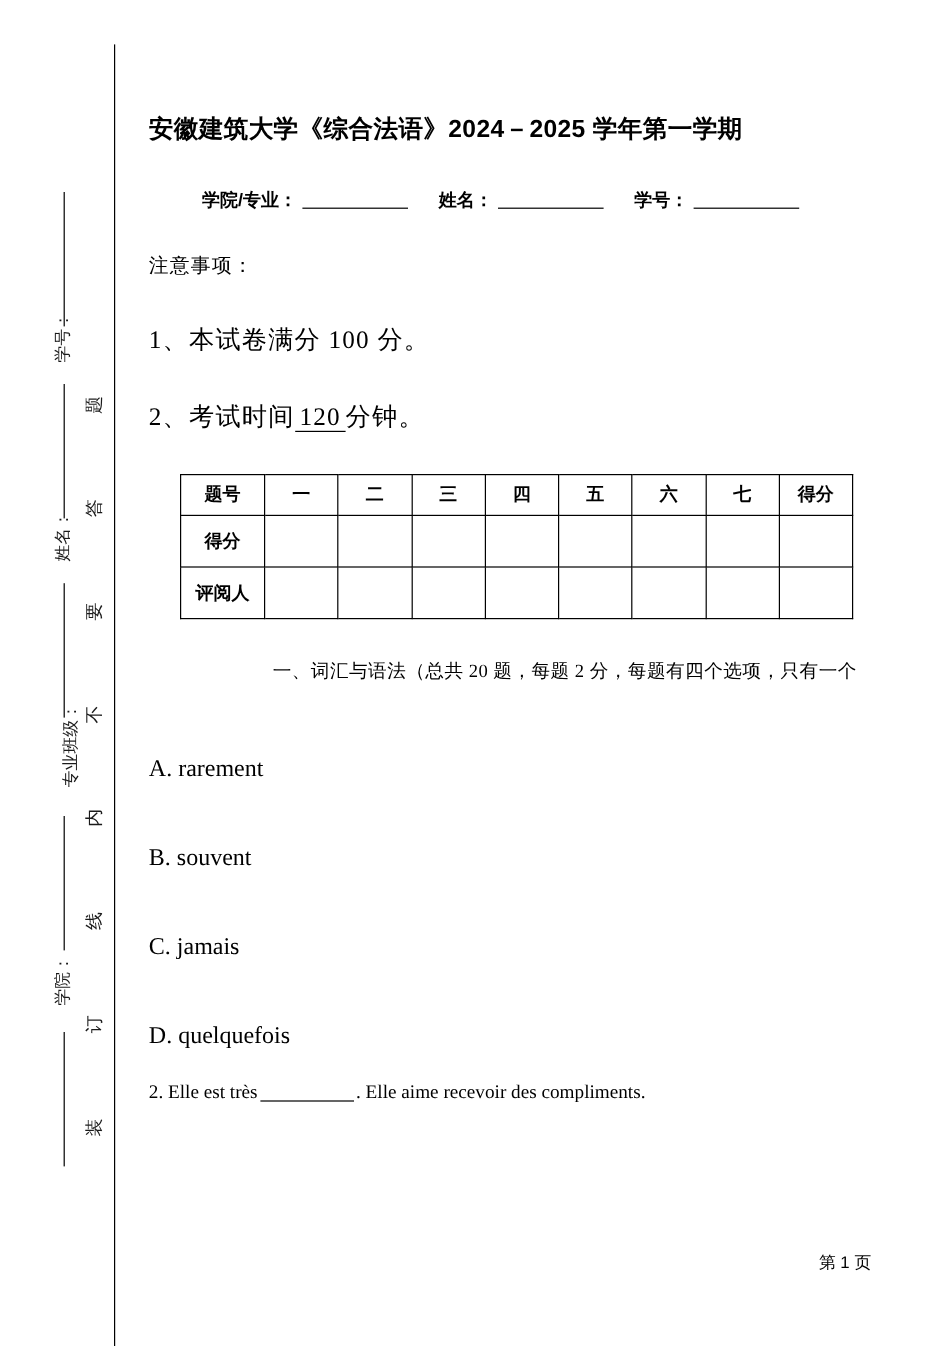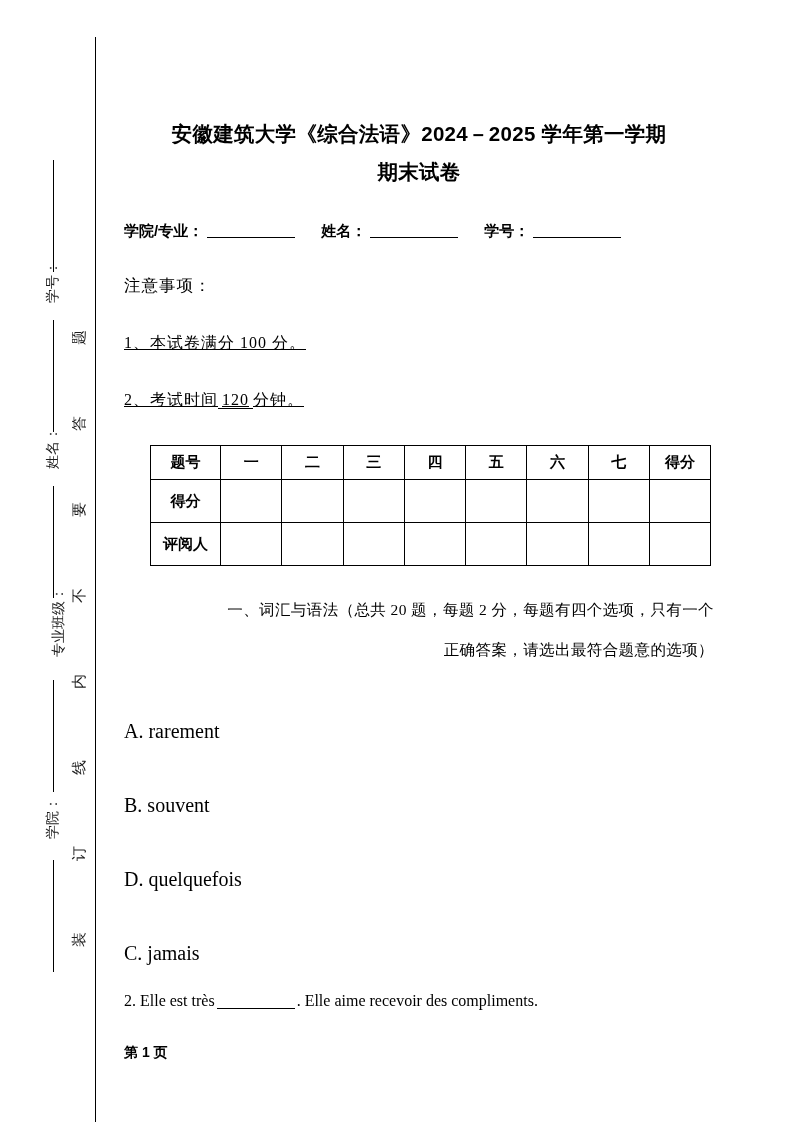--- a/index.html
+++ b/index.html
@@ -82,57 +82,55 @@
   
   .content {
     position: absolute;
     left: 124px;
     top: 0;
     width: 590px;
   }
 
   .doc-title {
     margin: 0;
-    padding-top: 115px;
+    padding-top: 89px;
     font-family: "Liberation Sans", "DejaVu Sans", sans-serif;
     font-weight: bold;
     font-size: 20.5px;
     line-height: 38px;
-    text-align: center;
     letter-spacing: 0.3px;
   }
   .doc-title .line2 { display: block; }
 
   .info-line {
     margin-top: 31px;
     font-family: "Liberation Sans", "DejaVu Sans", sans-serif;
     font-weight: bold;
     font-size: 15px;
-    text-align: left;
+    text-align: center;
     white-space: nowrap;
   }
   .info-line .blank {
     display: inline-block;
     width: 88px;
     border-bottom: 1.5px solid #000;
     margin: 0 4px;
     vertical-align: -2px;
   }
   .info-line .gap { display: inline-block; width: 22px; }
 
   .notice-head {
     margin-top: 34px;
     font-size: 16.5px;
     letter-spacing: 1px;
   }
   .notice-item {
     margin-top: 36px;
-    font-size: 16px;
+    font-size: 21px;
     letter-spacing: 1px;
-    text-decoration: underline;
   }
   .notice-item .underline-val {
     border-bottom: 1.3px solid #000;
     padding: 0 4px;
     margin-top: 21px;
   }
 
   
   .score-table-wrap { margin-top: 34px; padding-left: 26px; }
   table.score-table {
@@ -174,26 +172,26 @@
   .q-blank {
     display: inline-block;
     width: 78px;
     border-bottom: 1.4px solid #000;
     vertical-align: -3px;
     margin: 0 2px;
   }
 
   .footer {
     position: absolute;
-    left: 124px;
+    left: 136px;
     top: 1044px;
     width: 590px;
-    text-align: left;
-    font-family: "Liberation Sans", "DejaVu Sans", sans-serif;
-    font-weight: bold;
+    text-align: right;
+    font-family: "Liberation Sans", "DejaVu Sans", sans-serif;
+    font-weight: normal;
     font-size: 14px;
   }
 </style>
 </head>
 <body>
 
 <div class="page">
 
   <div class="margin-rule"></div>
 
@@ -225,21 +223,20 @@
     <div class="mo-item" style="top:648px;">
       <span class="mo-label">学院：</span>
     </div>
     <div class="mo-rule" style="top:700px;height:112px;"></div>
   </div>
 
   <div class="content">
 
     <h1 class="doc-title">
       <span>安徽建筑大学《综合法语》2024－2025 学年第一学期</span>
-      <span class="line2">期末试卷</span>
     </h1>
 
     <div class="info-line">
       <span>学院/专业：</span><span class="blank"></span><span class="gap"></span><span>姓名：</span><span class="blank"></span><span class="gap"></span><span>学号：</span><span class="blank"></span>
     </div>
 
     <div class="notice-head">注意事项：</div>
 
     <div class="notice-item">
       <span>1、本试卷满分 100 分。</span>
@@ -284,39 +281,38 @@
           <td></td>
           <td></td>
           <td></td>
         </tr>
       </tbody>
         </table>
     </div>
 
     <div class="section-head">
       <div>一、词汇与语法（总共 20 题，每题 2 分，每题有四个选项，只有一个</div>
-      <div>正确答案，请选出最符合题意的选项）</div>
     </div>
 
 
     <div class="option">
       <span>A.</span>
       <span>rarement</span>
     </div>
     <div class="option">
       <span>B.</span>
       <span>souvent</span>
     </div>
     <div class="option">
+      <span>C.</span>
+      <span>jamais</span>
+    </div>
+    <div class="option">
       <span>D.</span>
       <span>quelquefois</span>
-    </div>
-    <div class="option">
-      <span>C.</span>
-      <span>jamais</span>
     </div>
 
     <div class="question">
       <span>2.</span>
       <span>Elle est très</span><span class="q-blank"></span><span>. Elle aime recevoir des compliments.</span>
     </div>
 
   </div>
 
   <div class="footer">第 1 页</div>

